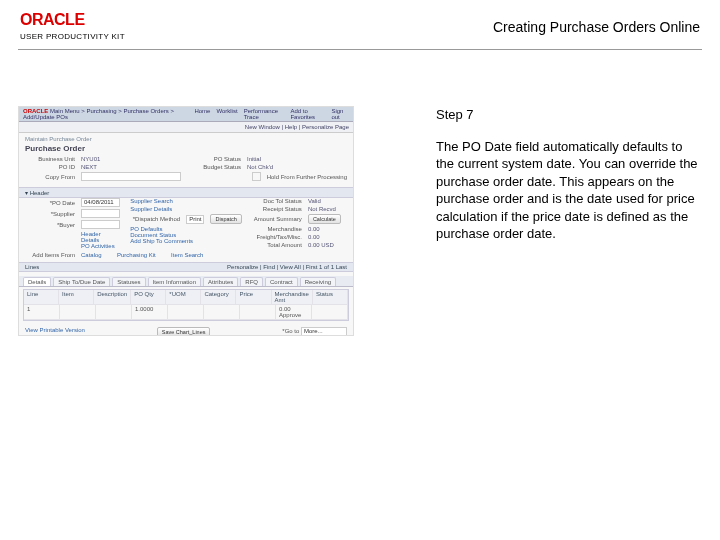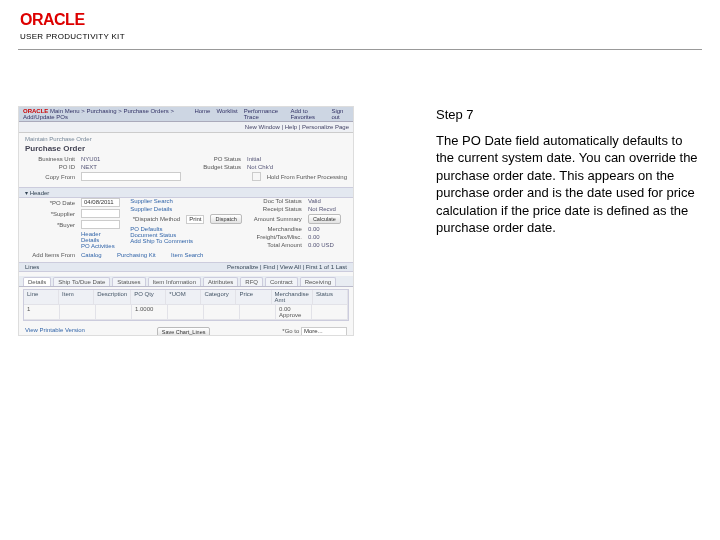--- a/index.html
+++ b/index.html
@@ -51,21 +51,21 @@
     width: 400px;
     flex-shrink: 0;
   }
   .text-col {
     flex: 1;
     font-size: 13px;
     color: #000;
     line-height: 1.35;
   }
   .step-label {
-    margin-bottom: 8px;
+    margin-bottom: 14px;
   }
   .bold-term {
     font-weight: normal;
   }
   
   .shot {
     width: 336px;
     height: 230px;
     border: 1px solid #ddd;
     background: #f7f7f7;
@@ -203,20 +203,21 @@
   }
 </style>
 </head>
 <body>
 
 <div class="header">
   <div class="logo-block">
     <div class="oracle-logo">ORACLE</div>
     <div class="upk-text">USER PRODUCTIVITY KIT</div>
   </div>
+  <div class="title-text">Creating Purchase Orders Online</div>
 </div>
 <div class="divider-line"></div>
 
 <div class="content-wrap">
   <div class="screenshot-col">
     <div class="shot">
 
       <div class="topbar">
         <div class="t-left">
           <span style="color:#c00;font-weight:bold">ORACLE</span>

